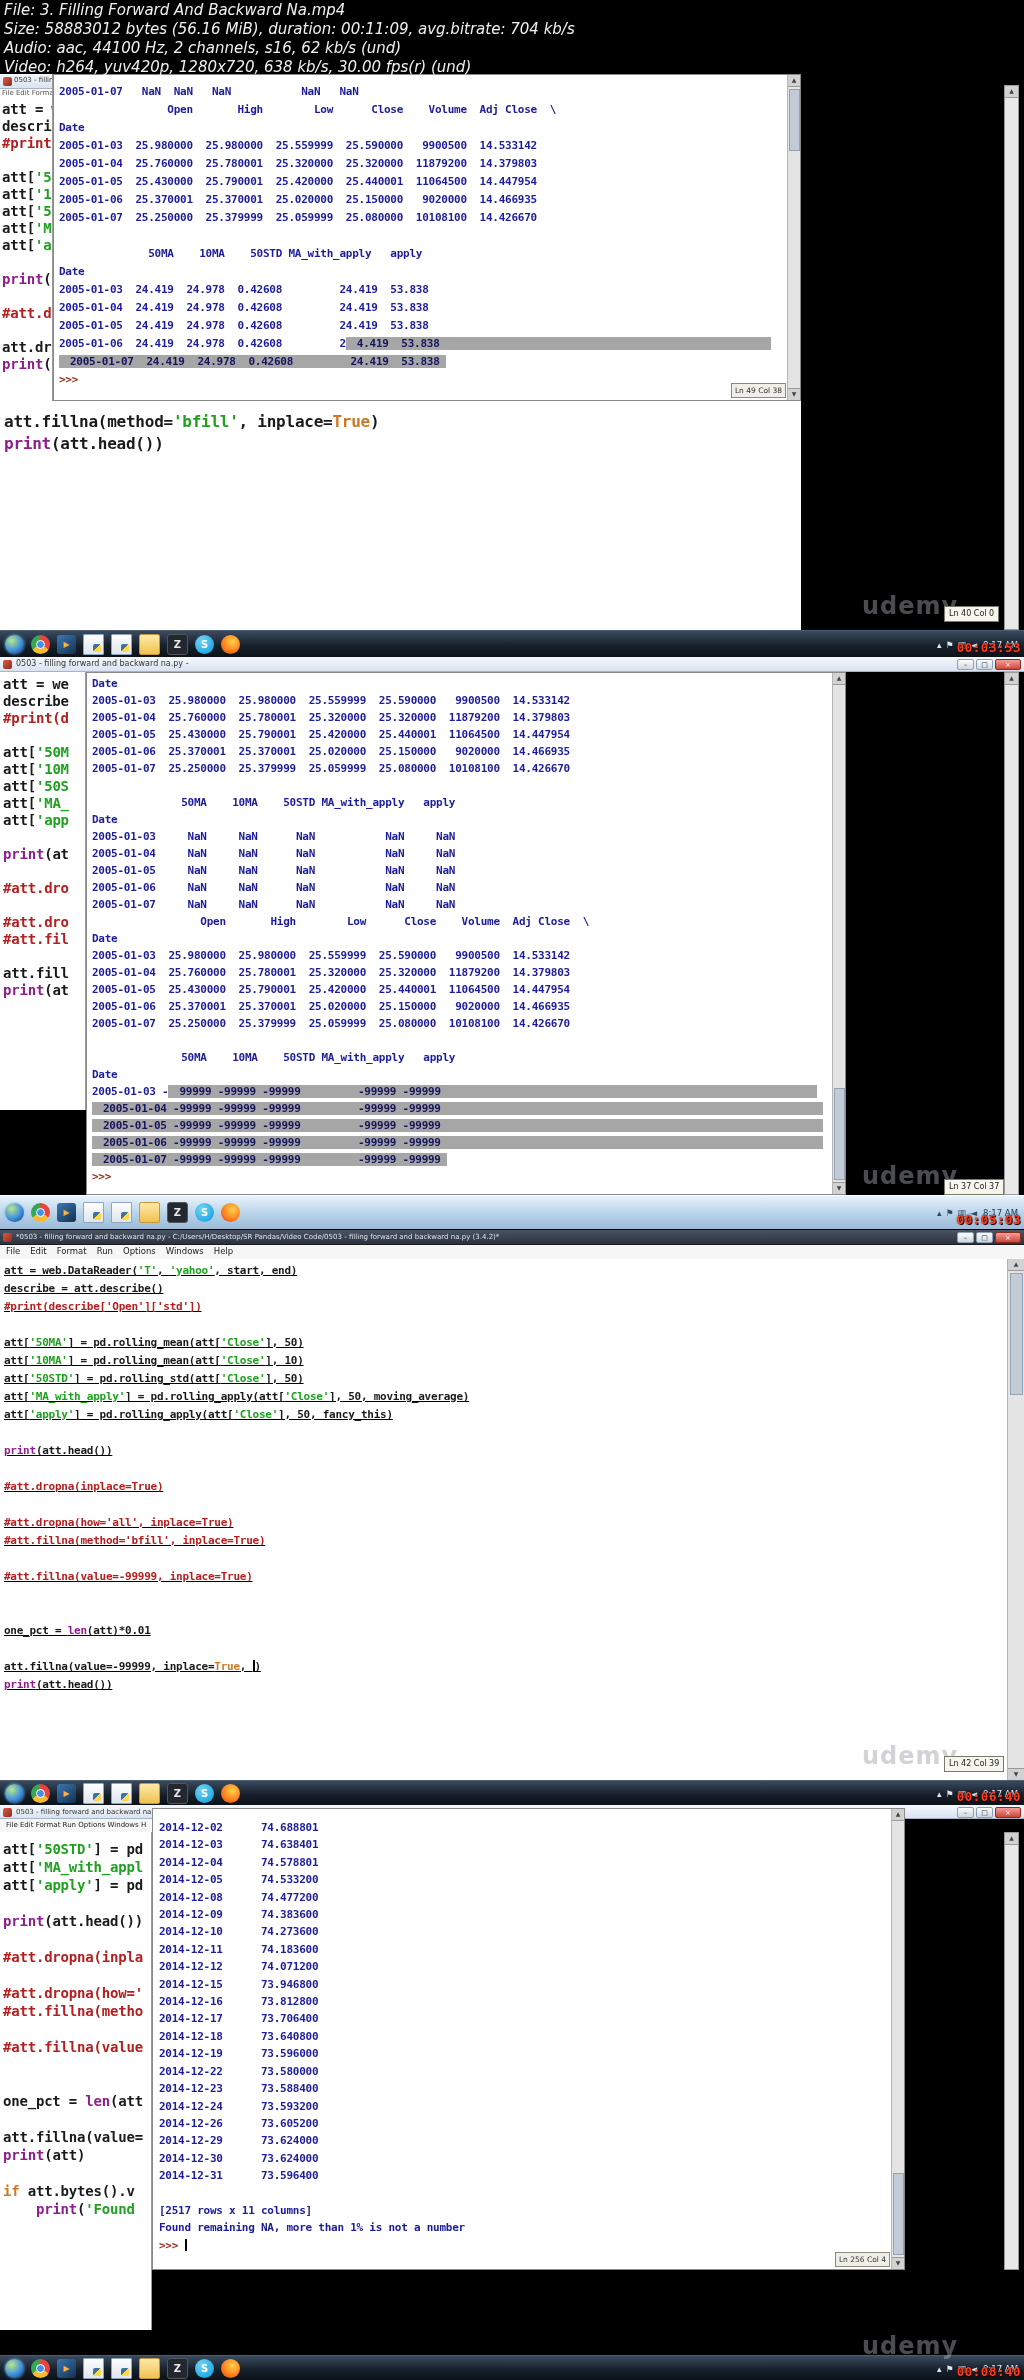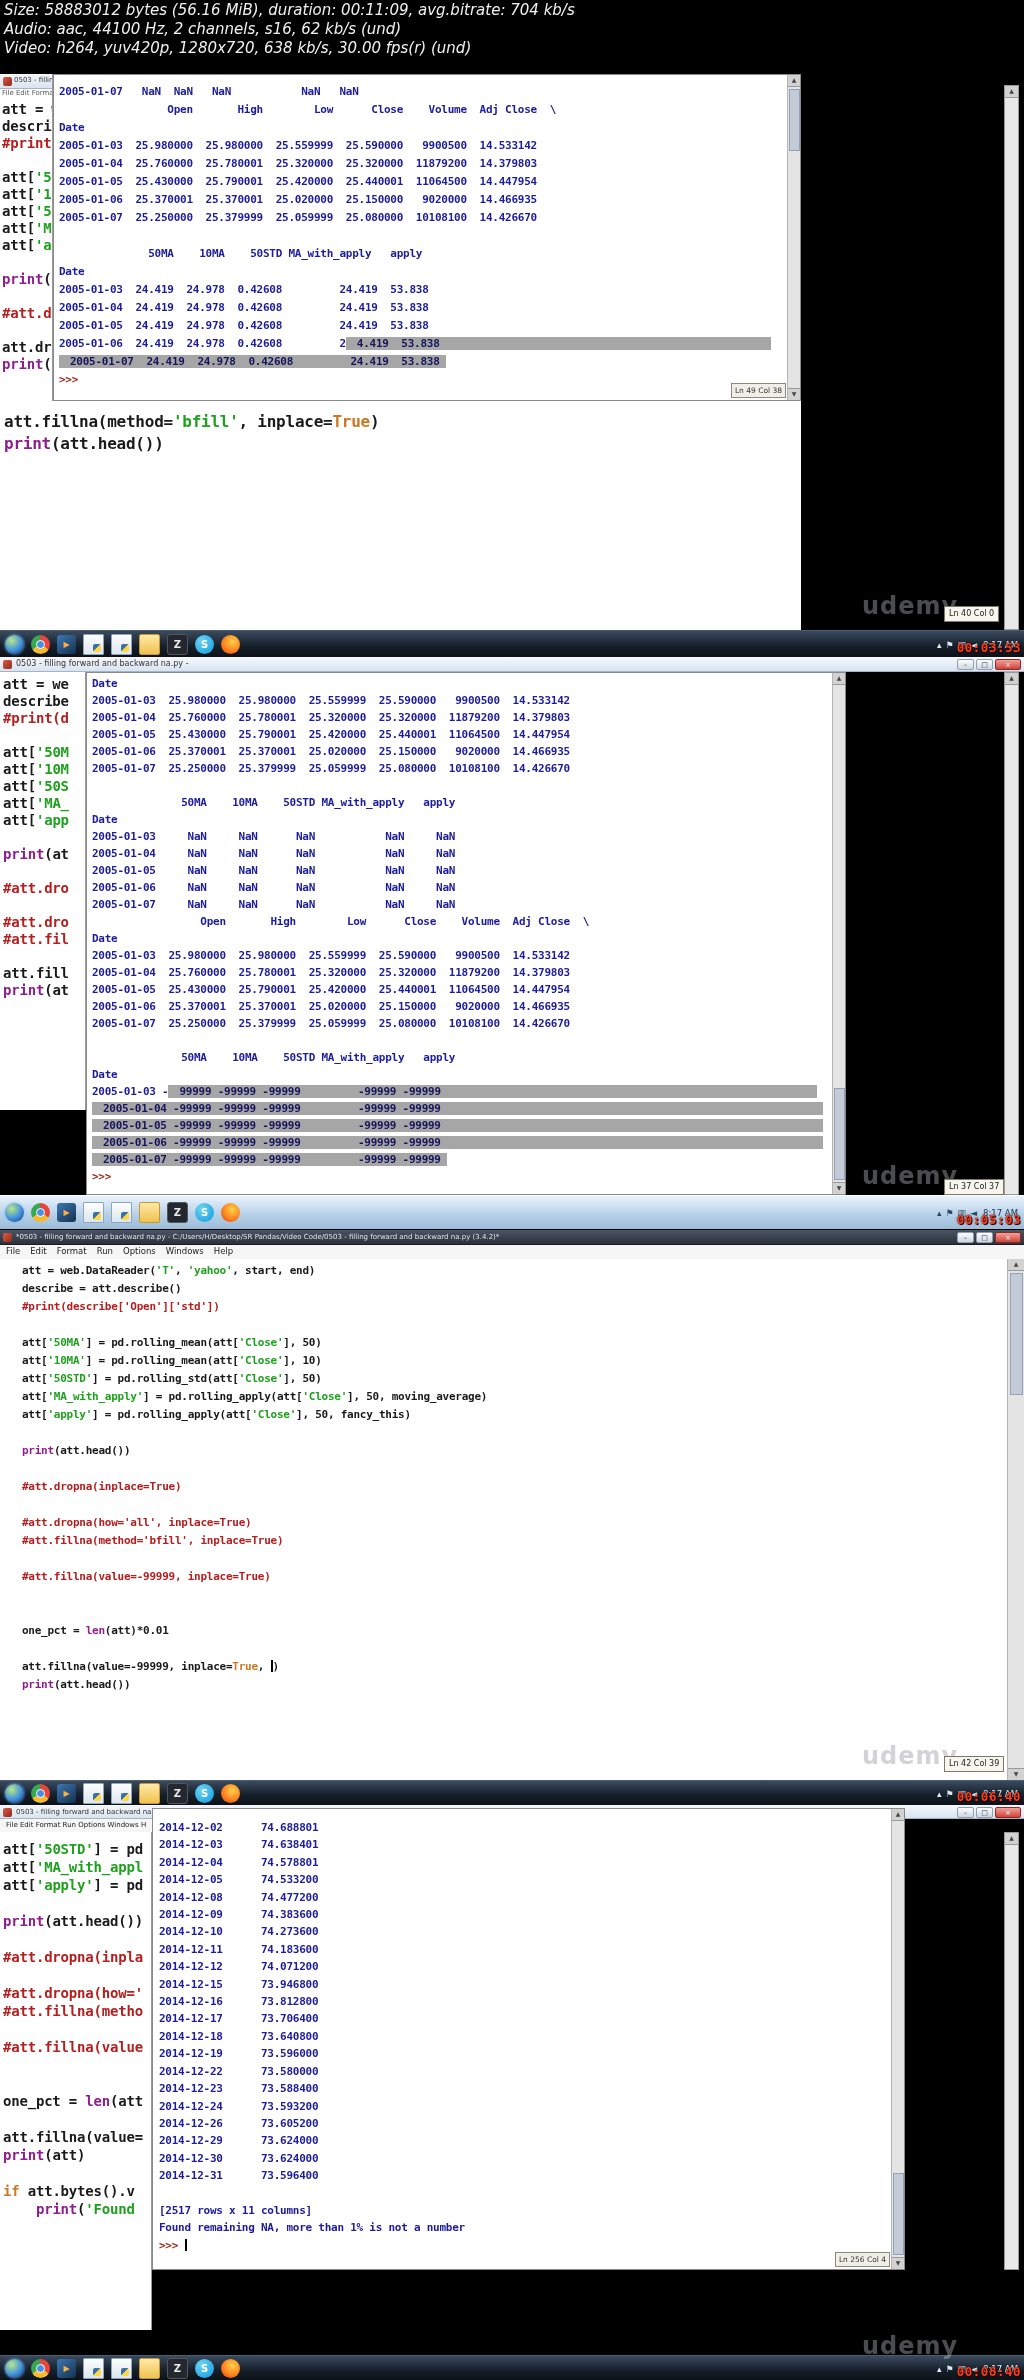--- a/index.html
+++ b/index.html
@@ -55,20 +55,21 @@
   .icon-folder{background:linear-gradient(#ffe9a8,#efc24f);border:1px solid #c9973b;border-radius:2px;}
   .icon-photo-app{background:#23272f;border:1px solid #555;color:#e8e8e8;}
   .icon-skype{border-radius:50%;background:radial-gradient(circle at 35% 30%,#6fd3f2,#0d9ae0);}
   .icon-firefox{border-radius:50%;background:radial-gradient(circle at 60% 35%,#ffd24a,#ff7a1c 60%,#b33f12);}
   .timestamp{position:absolute;right:3px;font-family:"DejaVu Sans Mono",monospace;font-weight:700;font-size:12.5px;color:#ff3c1e;text-shadow:0 0 2px #000,1px 1px 0 #300;z-index:30;letter-spacing:0.5px;}
 </style>
 </head>
 <body>
 
 <div class="hdr">
+  <div>File: 3. Filling Forward And Backward Na.mp4</div>
   <div>Size: 58883012 bytes (56.16 MiB), duration: 00:11:09, avg.bitrate: 704 kb/s</div>
   <div>Audio: aac, 44100 Hz, 2 channels, s16, 62 kb/s (und)</div>
   <div>Video: h264, yuv420p, 1280x720, 638 kb/s, 30.00 fps(r) (und)</div>
 </div>
 
 <div class="frame" style="top:0;height:657px;">
   <div class="panel" style="left:0;top:74px;width:53px;height:327px;border-right:1px solid #9a9a9a;">
     <div style="position:relative;height:14px;background:linear-gradient(#f5f8fc,#d9e4f0);border-bottom:1px solid #a7b4c4;overflow:hidden;">
       <span class="titleicon"></span>
       <span style="position:absolute;left:14px;top:0;font-size:7px;line-height:13px;color:#333;white-space:nowrap;">0503 - filling forw</span>
@@ -258,21 +259,21 @@
     <span class="titleicon"></span>
     <span>*0503 - filling forward and backward na.py - C:/Users/H/Desktop/SR Pandas/Video Code/0503 - filling forward and backward na.py (3.4.2)*</span>
     <div class="winbtns">
       <span class="wb">–</span>
       <span class="wb">□</span>
       <span class="wb wb-close">×</span>
     </div>
   </div>
   <div class="menubar" style="top:15px;height:14px;"><span>File</span><span>Edit</span><span>Format</span><span>Run</span><span>Options</span><span>Windows</span><span>Help</span></div>
   <div class="panel" style="left:0;top:29px;width:1024px;height:521px;">
-    <pre class="mono lh18" style="padding:3px 0 0 22px;"><span class="tk-k">att = web.DataReader(</span><span class="tk-s">'T'</span><span class="tk-k">, </span><span class="tk-s">'yahoo'</span><span class="tk-k">, start, end)</span>
+    <pre class="mono lh18" style="padding:3px 0 0 4px;text-decoration:underline;"><span class="tk-k">att = web.DataReader(</span><span class="tk-s">'T'</span><span class="tk-k">, </span><span class="tk-s">'yahoo'</span><span class="tk-k">, start, end)</span>
 <span class="tk-k">describe = att.describe()</span>
 <span class="tk-c">#print(describe['Open']['std'])</span>
 
 <span class="tk-k">att[</span><span class="tk-s">'50MA'</span><span class="tk-k">] = pd.rolling_mean(att[</span><span class="tk-s">'Close'</span><span class="tk-k">], 50)</span>
 <span class="tk-k">att[</span><span class="tk-s">'10MA'</span><span class="tk-k">] = pd.rolling_mean(att[</span><span class="tk-s">'Close'</span><span class="tk-k">], 10)</span>
 <span class="tk-k">att[</span><span class="tk-s">'50STD'</span><span class="tk-k">] = pd.rolling_std(att[</span><span class="tk-s">'Close'</span><span class="tk-k">], 50)</span>
 <span class="tk-k">att[</span><span class="tk-s">'MA_with_apply'</span><span class="tk-k">] = pd.rolling_apply(att[</span><span class="tk-s">'Close'</span><span class="tk-k">], 50, moving_average)</span>
 <span class="tk-k">att[</span><span class="tk-s">'apply'</span><span class="tk-k">] = pd.rolling_apply(att[</span><span class="tk-s">'Close'</span><span class="tk-k">], 50, fancy_this)</span>
 
 <span class="tk-b">print</span><span class="tk-k">(att.head())</span>

